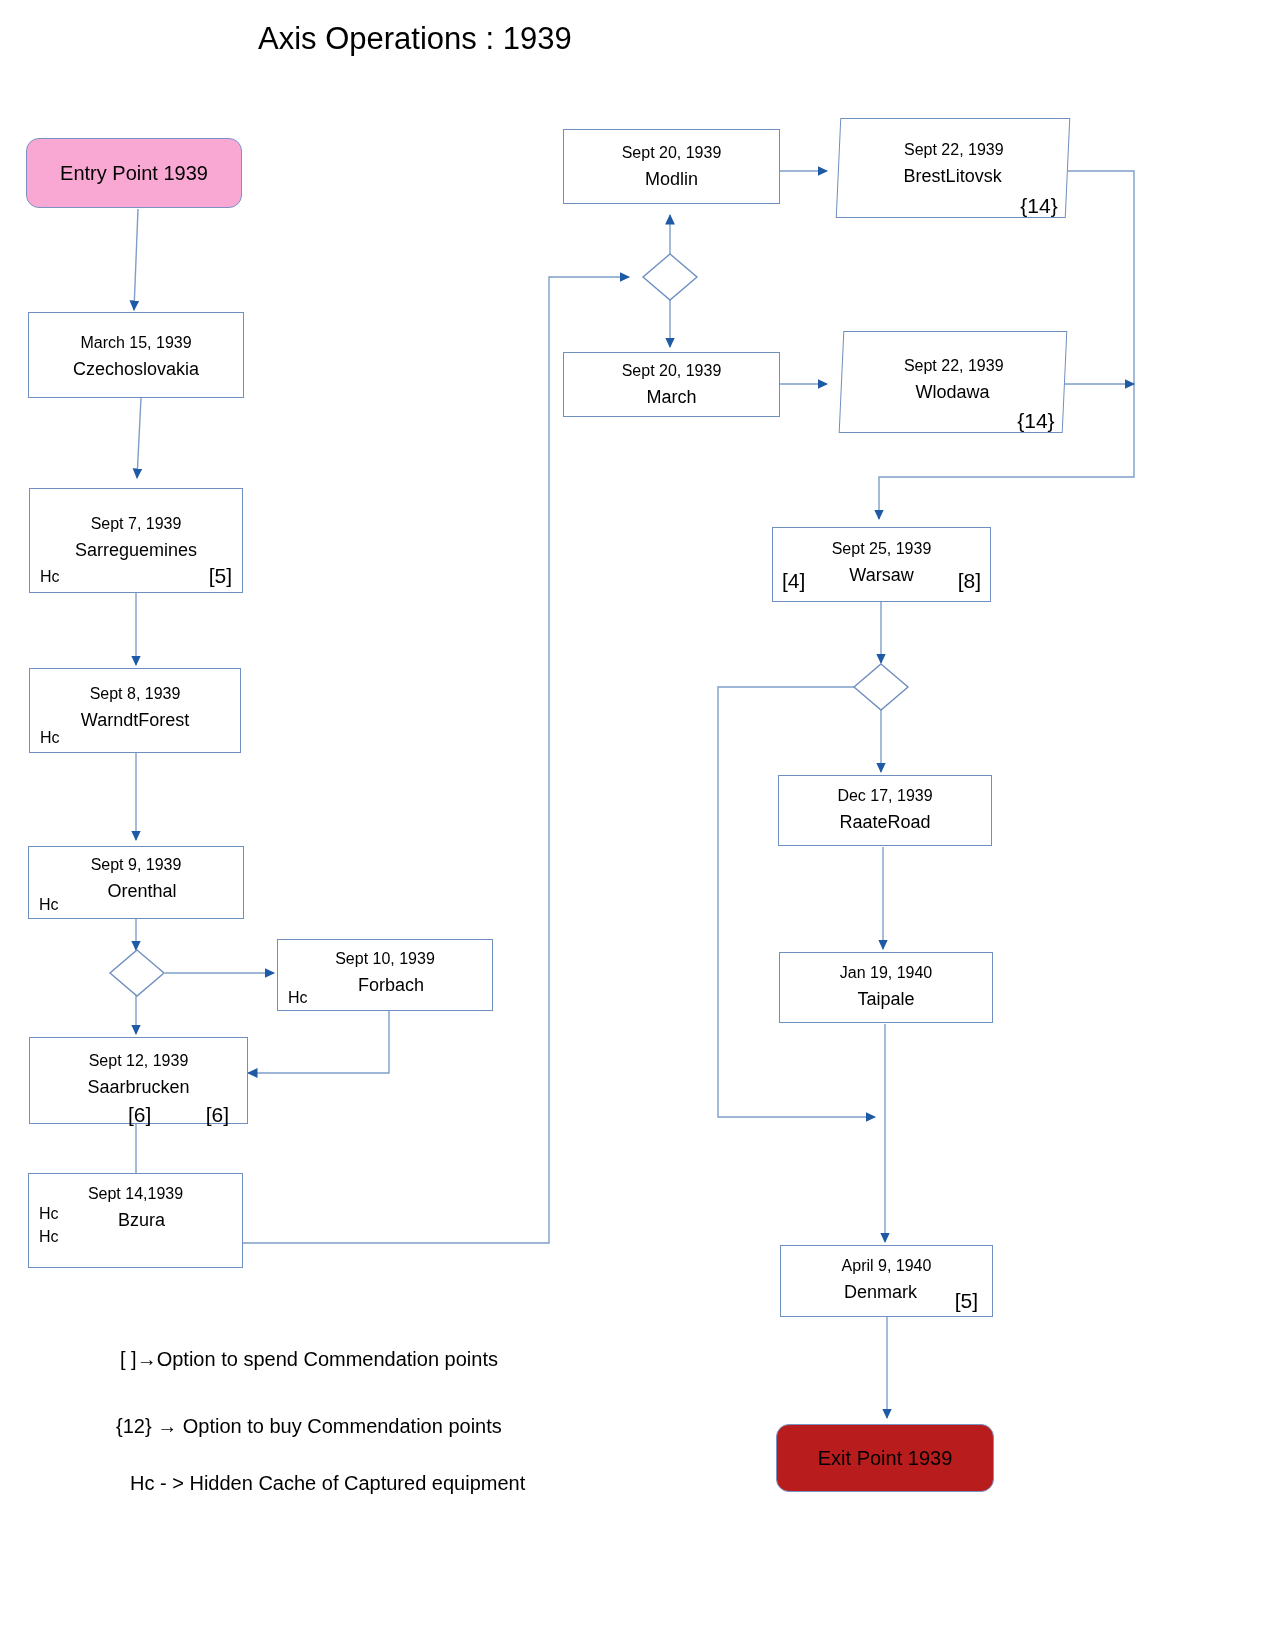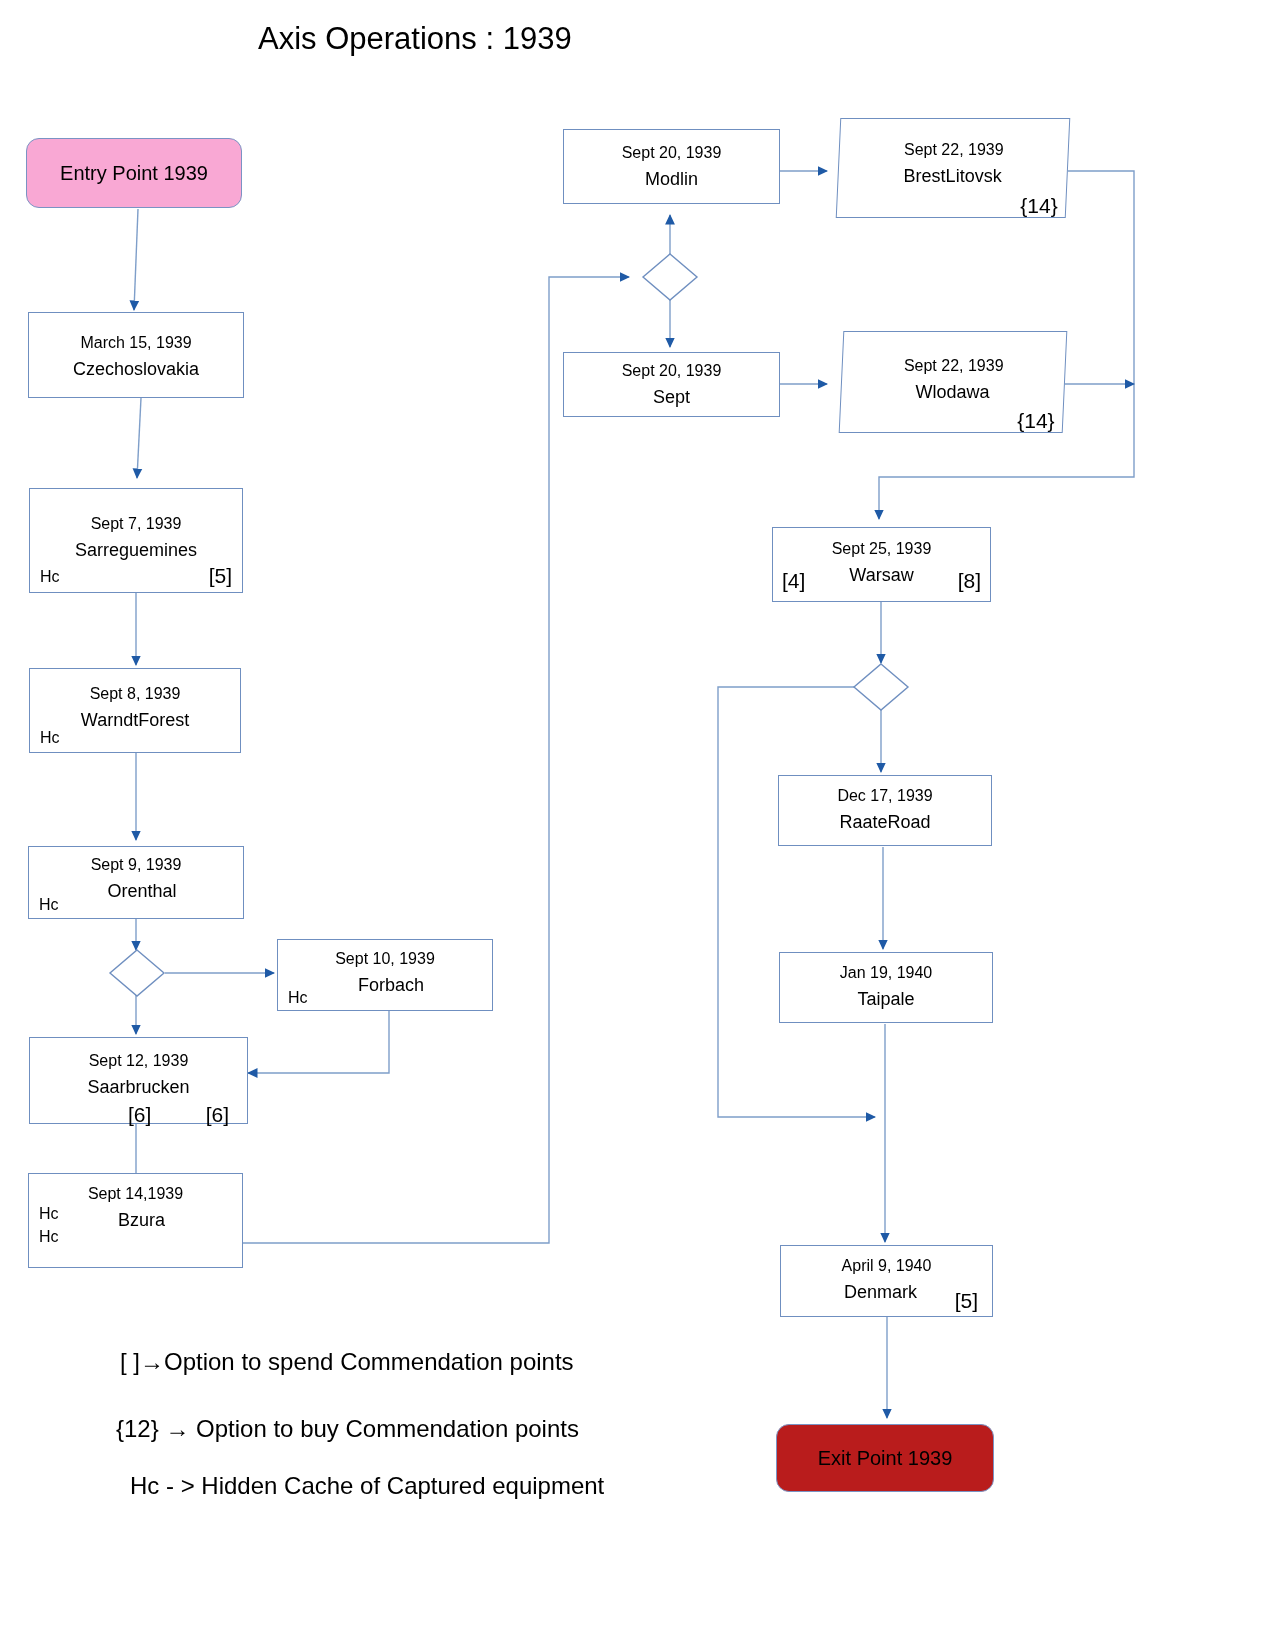--- a/index.html
+++ b/index.html
@@ -28,21 +28,21 @@
         border:1px solid #7a93c4;display:flex;align-items:center;
         justify-content:center;font-size:20px;}
   .term.entry{background:#f9a8d4;}
   .term.exit{background:#b91c1c;}
 
   
   .skew-r{transform:skewX(-2.6deg);}
   .skew-r > *{transform:skewX(2.6deg);}
 
   .diamond{position:absolute;}
-  .legend{position:absolute;font-size:24px;white-space:nowrap;}
+  .legend{position:absolute;font-size:20px;white-space:nowrap;}
 </style>
 </head>
 <body>
 
 <div id="canvas">
 
   <svg id="wires" viewBox="0 0 1275 1650" xmlns="http://www.w3.org/2000/svg">
     <defs>
       <marker id="ah" markerWidth="11" markerHeight="11" refX="9.5" refY="5.5" orient="auto" markerUnits="userSpaceOnUse">
         <path d="M0,0.6 L10.5,5.5 L0,10.4 Z" fill="#1f5aa6"></path>
@@ -156,21 +156,21 @@
   </div>
 
   <div class="node skew-r" style="left:838px;top:118px;width:230px;height:100px;">
     <span class="date" style="top:22px;">Sept 22, 1939</span>
     <span class="name" style="top:43px;">BrestLitovsk</span>
     <span class="tag big" style="right:8px;top:76px;">{14}</span>
   </div>
 
   <div class="node" style="left:563px;top:352px;width:217px;height:65px;">
     <span class="date" style="top:9px;">Sept 20, 1939</span>
-    <span class="name" style="top:30px;">Sept</span>
+    <span class="name" style="top:30px;">March</span>
   </div>
 
   <div class="node skew-r" style="left:841px;top:331px;width:224px;height:102px;">
     <span class="date" style="top:25px;">Sept 22, 1939</span>
     <span class="name" style="top:46px;">Wlodawa</span>
     <span class="tag big" style="right:8px;top:78px;">{14}</span>
   </div>
 
   <div class="node" style="left:772px;top:527px;width:219px;height:75px;">
     <span class="date" style="top:12px;">Sept 25, 1939</span>

